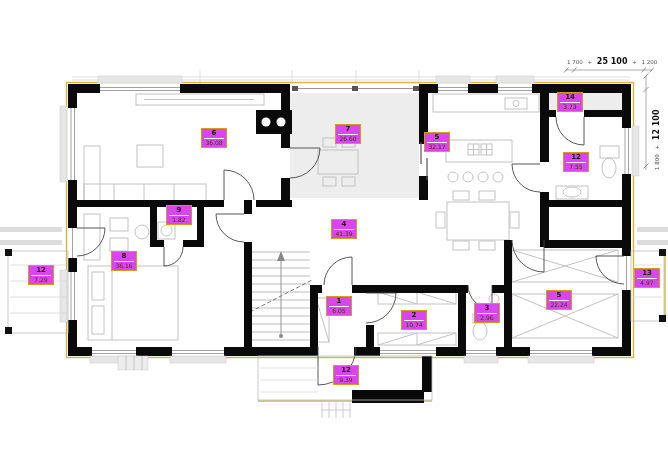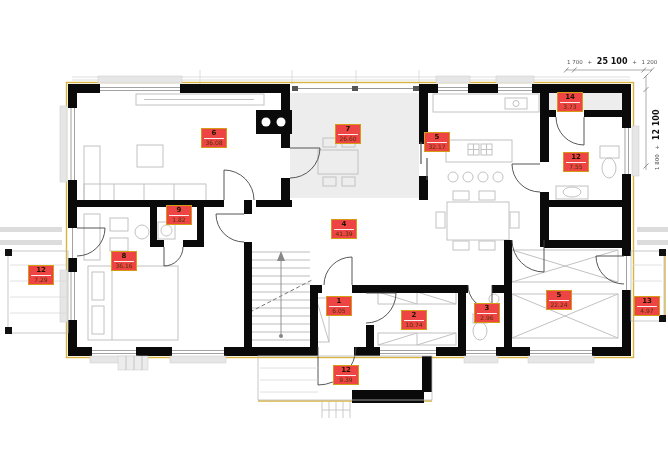--- a/index.html
+++ b/index.html
@@ -2,21 +2,21 @@
 <html><head>
 <meta charset="utf-8">
 <style>
   html,body{margin:0;padding:0;background:#fff;}
   .canvas{
     position:relative;width:668px;height:473px;background:#ffffff;
     font-family:"DejaVu Sans", sans-serif;outline:1px solid #d8d8d8;overflow:hidden;
   }
   .plan-svg{position:absolute;left:0;top:0;}
   .room-label{
-    position:absolute;min-width:20px;background:#ef4444;border:1px solid #d49b16;
+    position:absolute;min-width:20px;background:#d946ef;border:1px solid #d49b16;
     text-align:center;line-height:1;padding:1px 2px;z-index:5;
   }
   .room-label .num{
     display:block;font-size:7px;font-weight:bold;color:#1d1502;
     border-bottom:1px solid rgba(255,255,255,.9);padding-bottom:1px;margin-bottom:1px;
   }
   .room-label .area{display:block;font-size:6px;color:#4a3405;}
 </style>
 </head>
 <body>
@@ -303,21 +303,21 @@
   <span class="area">22.24</span>
 </div>
 <div class="room-label" style="left:563px;top:152px">
   <span class="num">12</span>
   <span class="area">7.55</span>
 </div>
 <div class="room-label" style="left:333px;top:365px">
   <span class="num">12</span>
   <span class="area">9.39</span>
 </div>
-<div class="room-label" style="left:634px;top:296px">
+<div class="room-label" style="left:634px;top:268px">
   <span class="num">13</span>
   <span class="area">4.97</span>
 </div>
 <div class="room-label" style="left:557px;top:92px">
   <span class="num">14</span>
   <span class="area">3.73</span>
 </div>
 <div class="room-label" style="left:28px;top:265px">
   <span class="num">12</span>
   <span class="area">7.29</span>

